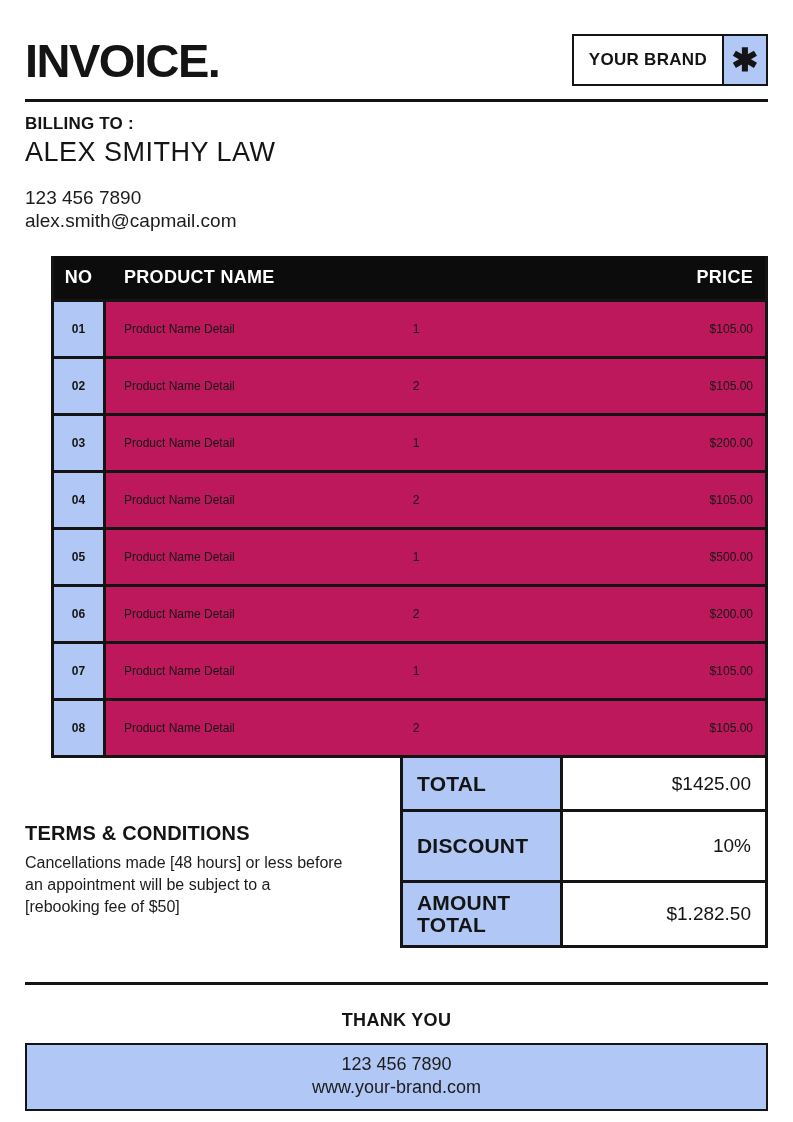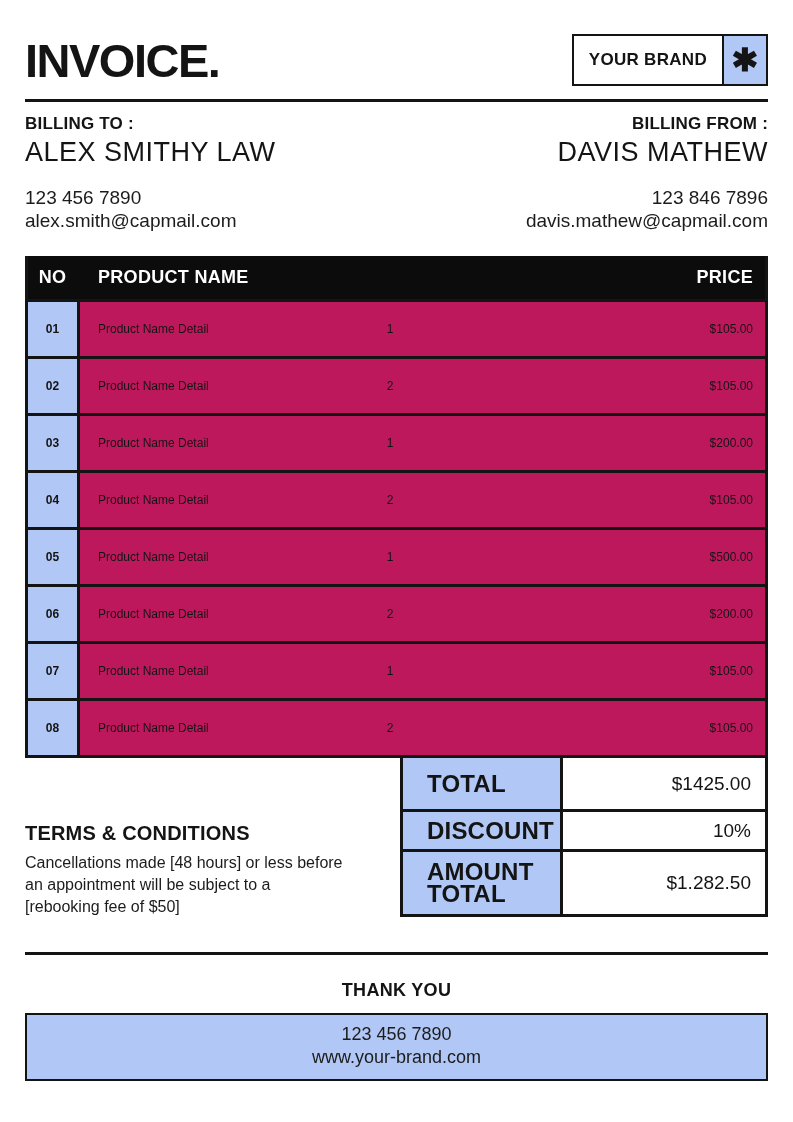--- a/index.html
+++ b/index.html
@@ -31,43 +31,43 @@
   .divider{height:3px;background:var(--ink);margin-top:9px;}
 
   
   .billing-row{display:flex;justify-content:space-between;margin-top:12px;}
   .billing-col.right{text-align:right;}
   .billing-heading{font-size:17px;font-weight:800;letter-spacing:.2px;}
   .billing-name{font-size:27px;font-weight:400;margin-top:3px;letter-spacing:.5px;}
   .billing-contact{margin-top:18px;font-size:19px;line-height:23px;color:#1c1c1c;}
 
   
-  .invoice-table{margin-top:24px;border:3px solid var(--ink);border-top:none;}
+  .invoice-table{margin-top:24px;border:3px solid var(--ink);border-top:none;margin-left:26px;}
   .thead{display:flex;background:#0c0c0c;color:#fff;height:43px;font-weight:700;font-size:18px;letter-spacing:.3px;}
   .c-no{width:52px;flex:none;display:flex;align-items:center;justify-content:center;box-sizing:border-box;}
   .thead .c-no{border-right:3px solid #0c0c0c;}
   .c-product{width:255px;flex:none;display:flex;align-items:center;padding-left:18px;box-sizing:border-box;}
   .c-qty{width:110px;flex:none;display:flex;align-items:center;justify-content:center;}
   .c-price{flex:1;display:flex;align-items:center;justify-content:flex-end;padding-right:12px;}
   .trow{display:flex;height:54px;border-top:3px solid var(--ink);font-size:12px;background:#be185d;}
   .trow .c-no{background:var(--blue);border-right:3px solid var(--ink);font-weight:700;}
 
   
   .bottom-row{display:flex;}
   .terms{flex:1;padding-top:64px;padding-right:30px;}
   .terms-heading{font-size:20px;font-weight:800;letter-spacing:.2px;}
   .terms-body{font-size:16px;line-height:22px;margin-top:7px;max-width:318px;color:#1c1c1c;}
   .totals{width:368px;flex:none;}
   .totals-row{display:flex;border:3px solid var(--ink);border-top:none;box-sizing:border-box;background:#fff;}
   .totals-row.r0{height:54px;}
-  .totals-row.r1{height:40px;}
+  .totals-row.r1{height:71px;}
   .totals-row.r2{height:65px;}
   .totals-label{
     width:160px;flex:none;background:var(--blue);border-right:3px solid var(--ink);
-    font-weight:700;font-size:24px;display:flex;align-items:center;padding-left:24px;
+    font-weight:700;font-size:21px;display:flex;align-items:center;padding-left:14px;
     box-sizing:border-box;line-height:22px;letter-spacing:.2px;
   }
   .totals-value{flex:1;display:flex;align-items:center;justify-content:flex-end;padding-right:14px;font-size:19px;}
 
   
   .footer-divider{height:3px;background:var(--ink);margin-top:34px;}
   .thank-you{text-align:center;font-size:18px;font-weight:800;margin-top:25px;letter-spacing:.3px;}
   .footer-box{
     margin-top:12px;border:2px solid var(--ink);background:var(--blue);
     text-align:center;padding:8px 0 10px;font-size:18px;line-height:23px;color:#1c1c1c;
@@ -87,28 +87,20 @@
   </div>
   <div class="divider"></div>
 
   <div class="billing-row">
     <div class="billing-col">
       <div class="billing-heading">BILLING TO :</div>
       <div class="billing-name">ALEX SMITHY LAW</div>
       <div class="billing-contact">
         <div>123 456 7890</div>
         <div>alex.smith@capmail.com</div>
-      </div>
-    </div>
-    <div class="billing-col right">
-      <div class="billing-heading">BILLING FROM :</div>
-      <div class="billing-name">DAVIS MATHEW</div>
-      <div class="billing-contact">
-        <div>123 846 7896</div>
-        <div>davis.mathew@capmail.com</div>
       </div>
     </div>
   </div>
 
   <div class="invoice-table">
     <div class="thead">
       <div class="c-no">NO</div>
       <div class="c-product">PRODUCT NAME</div>
       <div class="c-price">PRICE</div>
     </div>

